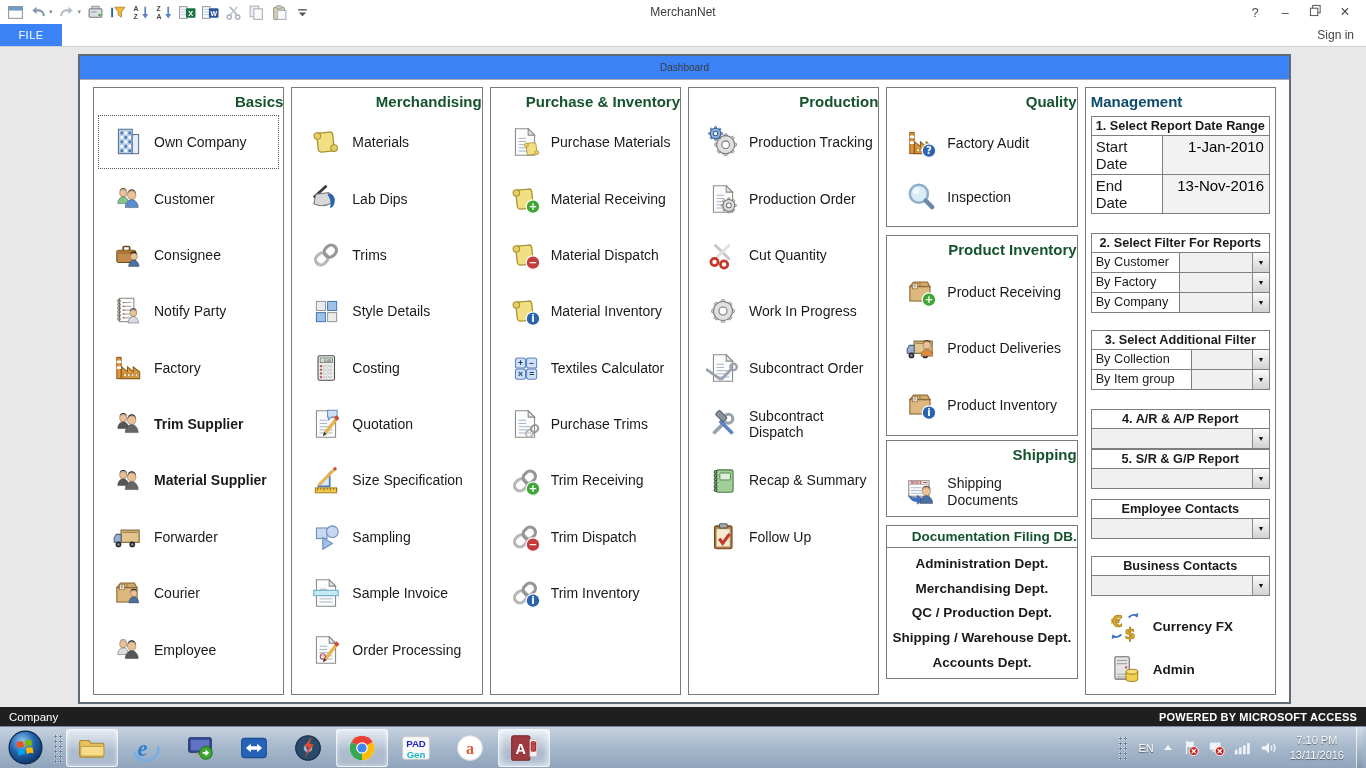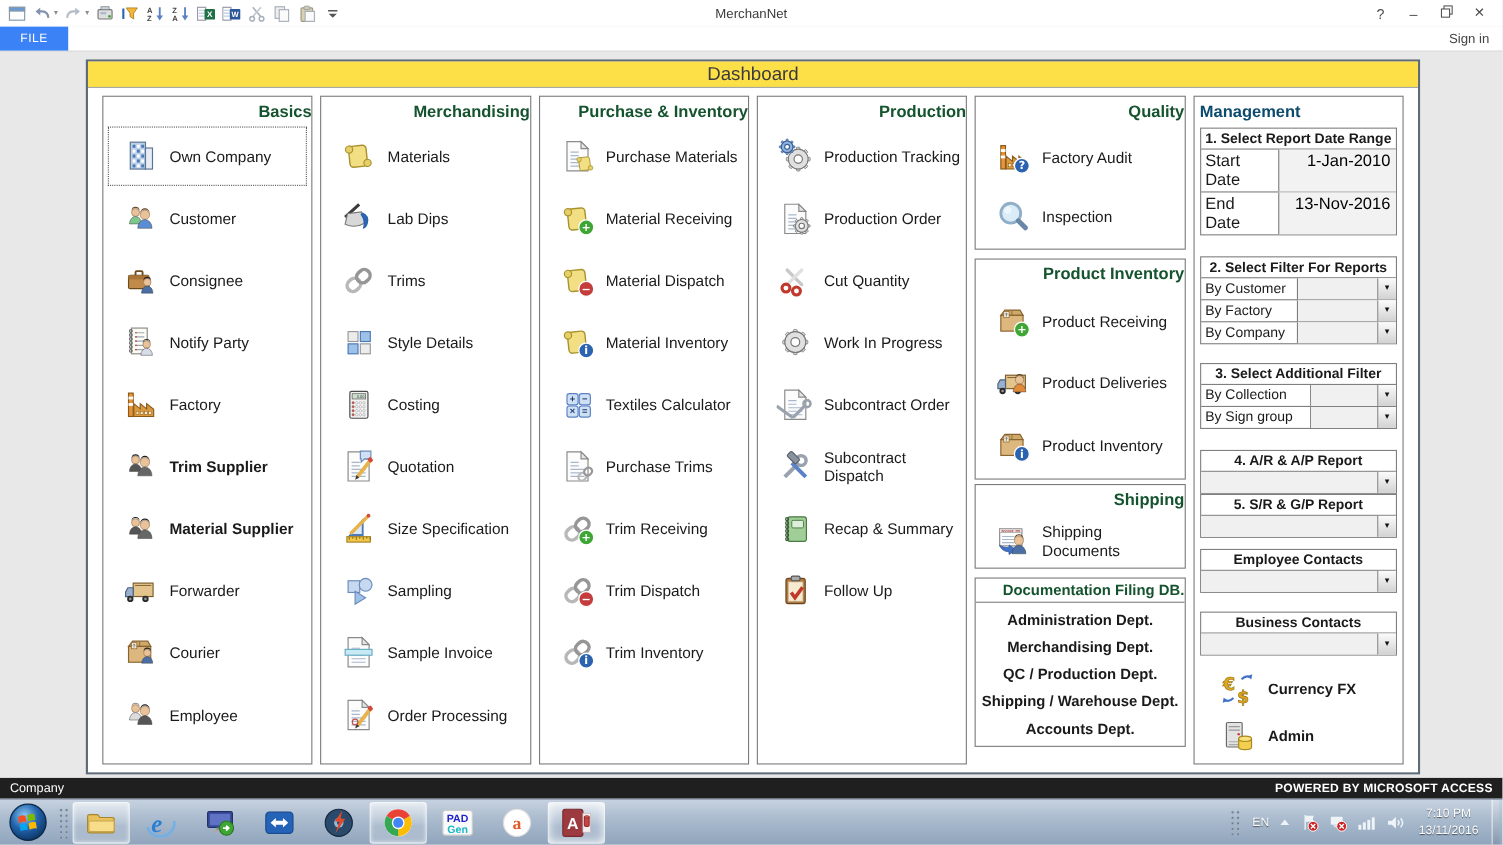--- a/index.html
+++ b/index.html
@@ -17,21 +17,21 @@
   .wc.close{font-size:16px;}
 
   
   .ribbon{height:23px;background:#ffffff;display:flex;align-items:stretch;border-bottom:1px solid #cfcfcf;}
   .file-tab{width:62px;background:#3b82f6;color:#fff;font-size:11px;display:flex;align-items:center;justify-content:center;letter-spacing:.5px;}
   .sign-in{margin-left:auto;font-size:12px;color:#444;display:flex;align-items:center;padding-right:12px;}
 
   
   .workspace{position:relative;height:660px;background:#e8e8e8;}
   .form-frame{position:absolute;left:78px;top:7px;width:1213px;height:650px;border:2px solid #5f6b76;background:#fff;display:flex;flex-direction:column;}
-  .form-caption{height:24px;background:#fde047;border-bottom:1px solid #a8a8a8;display:flex;align-items:center;justify-content:center;font-size:17px;color:#3b3b3b;}
+  .form-caption{height:24px;background:#3b82f6;border-bottom:1px solid #a8a8a8;display:flex;align-items:center;justify-content:center;font-size:10px;color:#3b3b3b;}
   .form-body{flex:1;background:#fff;display:flex;gap:7px;padding:7px 13px;}
 
   .dcol{flex:1;display:flex;flex-direction:column;min-width:0;}
   .gbox{border:1px solid #7a7a7a;background:#fff;overflow:hidden;display:flex;flex-direction:column;}
   .gbox.grow{flex:1;}
   .gbox-title{text-align:right;font-size:15px;font-weight:600;color:#14532d;padding:5px 0 2px;height:26px;}
   .items{display:flex;flex-direction:column;}
   .items.fixed .item{height:56.4px;}
   .items.flexi{flex:1;justify-content:space-around;padding:2px 0;}
   .item{display:flex;align-items:center;gap:8px;padding-left:13px;margin:0 3px;font-size:14px;color:#1a1a1a;cursor:pointer;}
@@ -975,21 +975,21 @@
             <div class="msec c3" style="margin-top: 17px;">
               <div class="mhead">3. Select Additional Filter</div>
               <div class="crow rowline">
                 <span class="clbl">By Collection</span>
                 <div class="combo">
                   <span class="cval"></span>
                   <span class="cbtn">▼</span>
                 </div>
               </div>
               <div class="crow rowline">
-                <span class="clbl">By Sign group</span>
+                <span class="clbl">By Item group</span>
                 <div class="combo">
                   <span class="cval"></span>
                   <span class="cbtn">▼</span>
                 </div>
               </div>
             </div>
             <div class="msec" style="margin-top: 19px;">
               <div class="mhead">4. A/R &amp; A/P Report</div>
               <div class="crow rowline">
                 <div class="combo">

